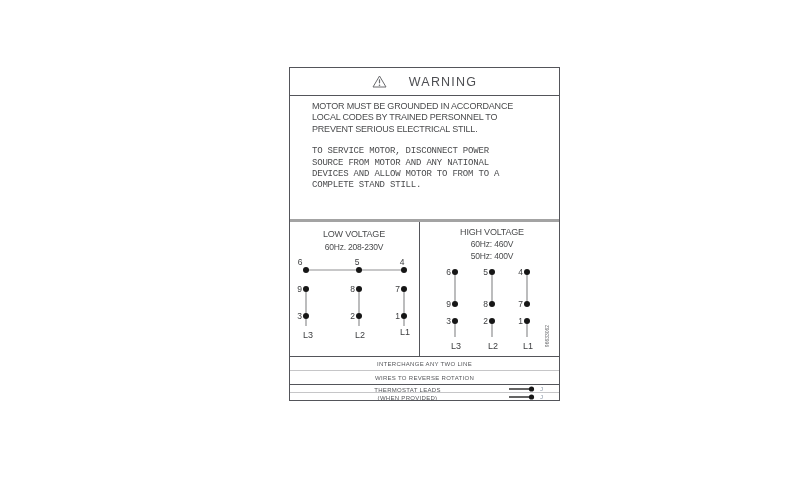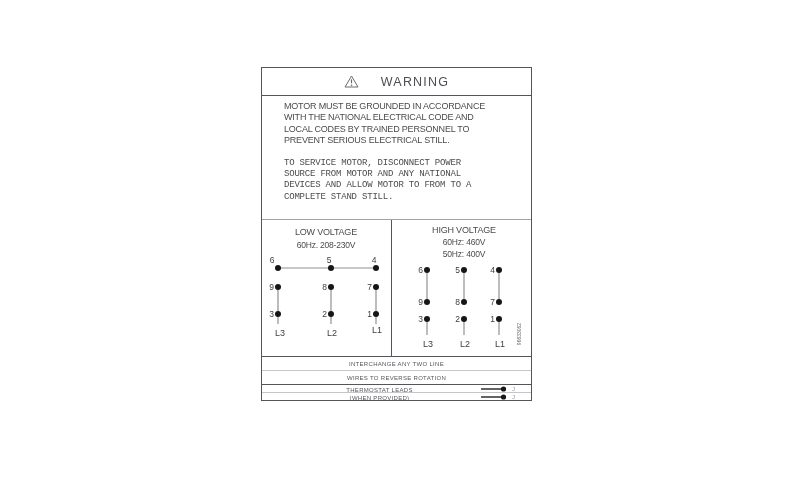--- a/index.html
+++ b/index.html
@@ -1,19 +1,19 @@
 <!DOCTYPE html>
 <html><head>
 <meta charset="utf-8">
 <style>
   * { margin:0; padding:0; box-sizing:border-box; }
   html,body { background:#ffffff; }
   .page {
     position:relative; width:691px; height:492px; background:#ffffff;
-    font-family:"Liberation Sans", sans-serif; overflow:hidden;
+    font-family:"Liberation Sans", sans-serif; overflow:hidden;margin-left:28px;
   }
   .label {
     position:absolute; left:261px; top:67px; width:271px; height:334px;
     border:1px solid #54555a; background:#ffffff;
   }
   
   .hdr {
     position:absolute; top:0; left:0; right:0; height:28px;
     border-bottom:1px solid #54555a;
     display:flex; align-items:center; justify-content:center; gap:22px;
@@ -24,21 +24,21 @@
   
   .bodytxt { position:absolute; top:33px; left:11px; right:8px; }
   .bline {
     font-size:9px; line-height:11.4px; letter-spacing:-0.2px;
     color:#4a4b4d; white-space:nowrap;padding-left:11px;
   }
   .p2 { margin-top:11px;font-family:Liberation Mono, monospace; }
   
   .diag {
     position:absolute; top:151px; left:0; right:0; height:137px;
-    border-top:1px solid #a3a3a3;
+    border-top:3px solid #a3a3a3;
     text-align:center;
   }
   .vdivider { position:absolute; left:129px; top:0; bottom:0; width:1px; background:#54555a; }
   .dsvg { position:absolute; top:0; }
   .dsvg text { fill:#3f4042; font-size:8.5px; }
   .dsvg .dtitle { font-size:9px; letter-spacing:-0.2px; fill:#4a4b4d; }
   .dsvg .dsub { font-size:8.5px; letter-spacing:-0.2px; fill:#4a4b4d; }
   .dsvg .llabel { font-size:9px; fill:#3f4042; }
   .dsvg line { stroke:#8f9092; stroke-width:1.2; }
   .dsvg circle { fill:#161616; }
@@ -70,21 +70,20 @@
         <path d="M7.5 1 L14 12 L1 12 Z" fill="none" stroke="#6a6b6e" stroke-width="1" stroke-linejoin="round"></path>
         <line x1="7.5" y1="4.3" x2="7.5" y2="8.3" stroke="#6a6b6e" stroke-width="1.2"></line>
         <circle cx="7.5" cy="10.2" r="0.8" fill="#6a6b6e"></circle>
       </svg>
       <div class="hdr-title">WARNING</div>
     </div>
 
     <div class="bodytxt">
       <div>
         <div class="bline">MOTOR MUST BE GROUNDED IN ACCORDANCE</div>
-        <div class="bline">WITH THE NATIONAL ELECTRICAL CODE AND</div>
         <div class="bline">LOCAL CODES BY TRAINED PERSONNEL TO</div>
         <div class="bline">PREVENT SERIOUS ELECTRICAL STILL.</div>
       </div>
       <div class="p2">
         <div class="bline">TO SERVICE MOTOR, DISCONNECT POWER</div>
         <div class="bline">SOURCE FROM MOTOR AND ANY NATIONAL</div>
         <div class="bline">DEVICES AND ALLOW MOTOR TO FROM TO A</div>
         <div class="bline">COMPLETE STAND STILL.</div>
       </div>
     </div>

